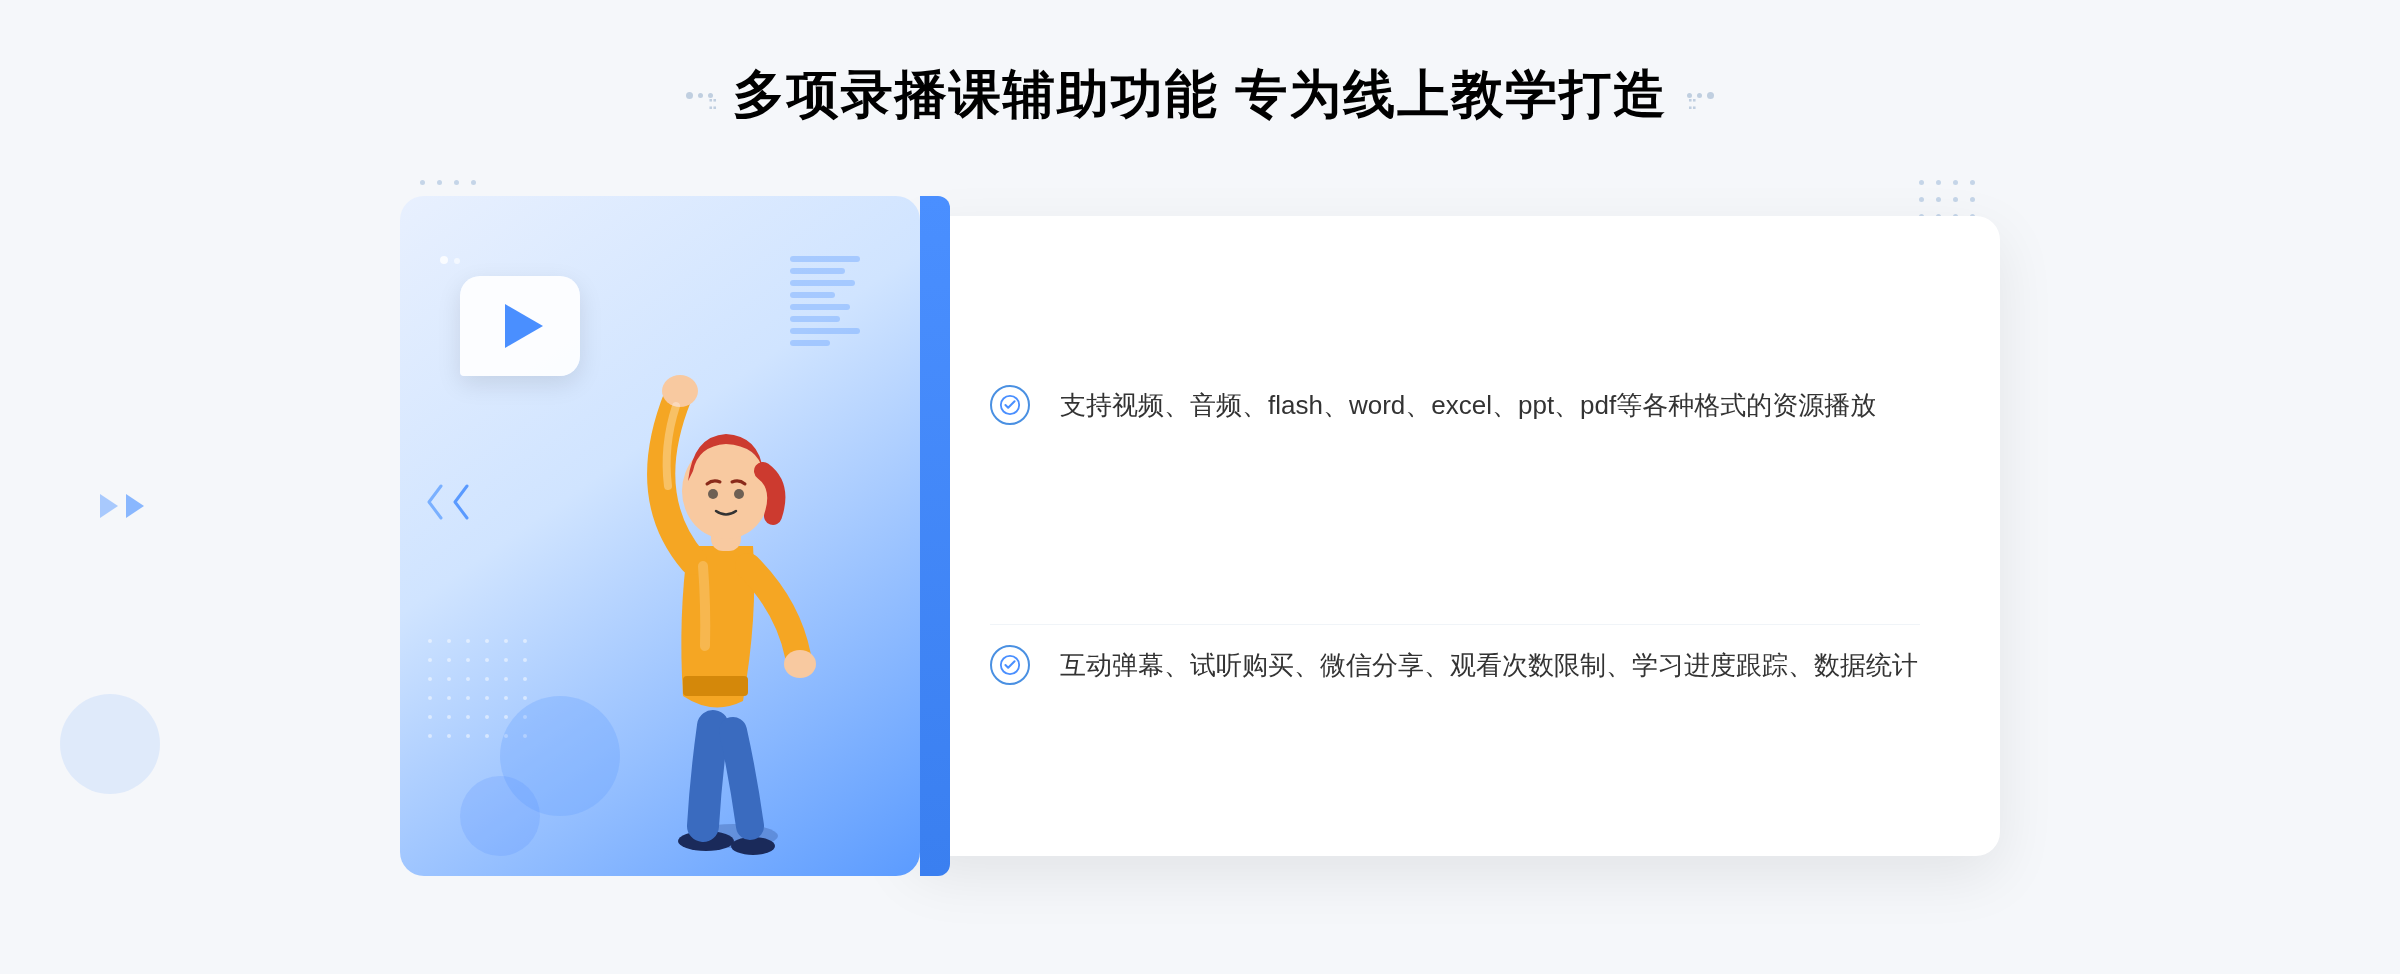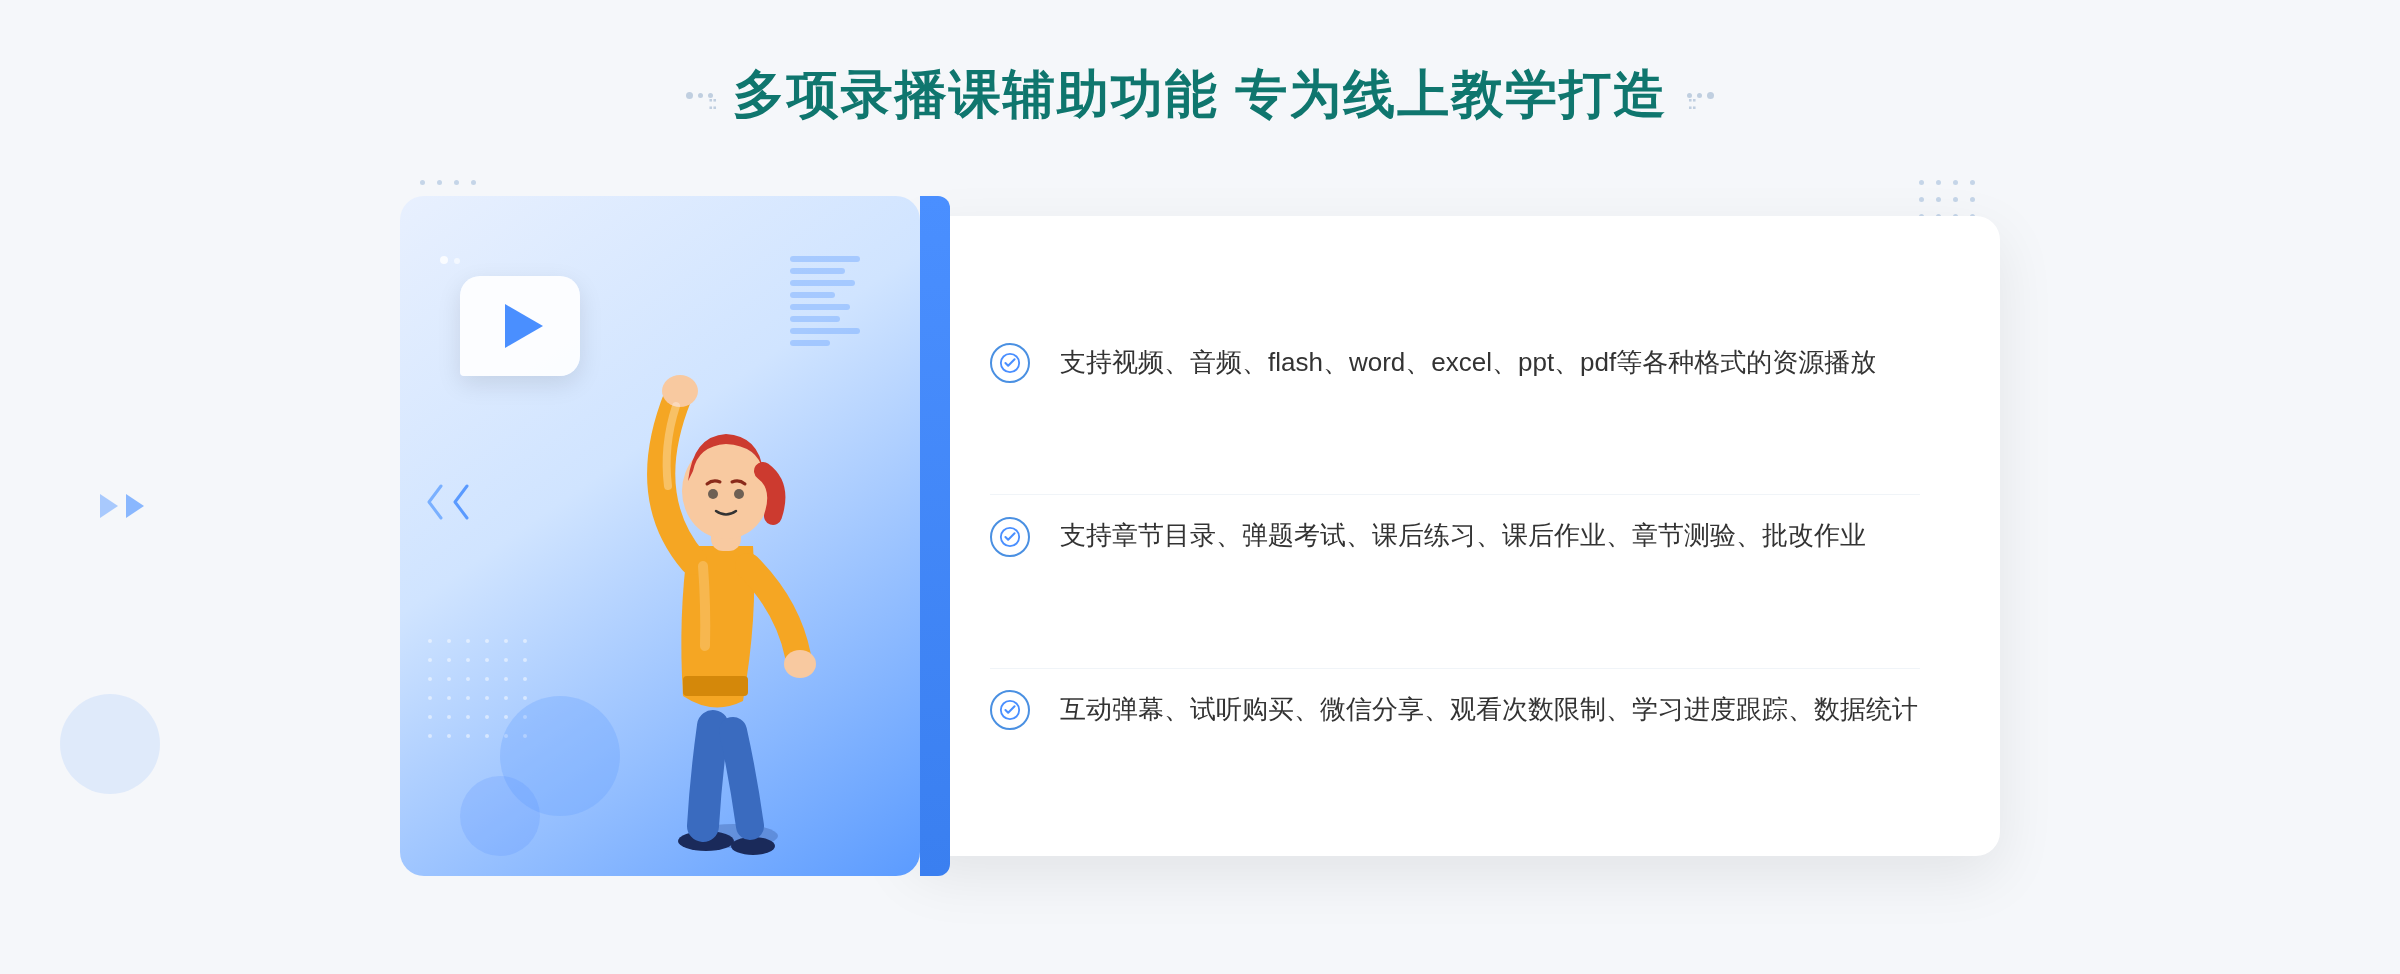--- a/index.html
+++ b/index.html
@@ -59,21 +59,21 @@
     }
 
     .header-decorator .big {
       width: 7px;
       height: 7px;
     }
 
     .main-title {
       font-size: 52px;
       font-weight: 700;
-      color: #0f766e;
+      color: #000000;
       letter-spacing: 2px;
     }
 
     .sub-title {
       font-size: 22px;
       color: #999;
       margin-top: 4px;
       font-weight: 400;
       letter-spacing: 1px;
     }
@@ -193,21 +193,21 @@
       box-shadow: 0 20px 60px rgba(0,0,0,0.08);
       height: 640px;
       display: flex;
       flex-direction: column;
       justify-content: space-around;
       z-index: 1;
     }
 
     .feature-item {
       display: flex;
-      align-items: flex-end;
+      align-items: flex-start;
       gap: 30px;
       padding: 20px 0;
     }
 
     .feature-item + .feature-item {
       border-top: 1px solid #f0f4f8;
     }
 
     .check-circle {
       width: 40px;
@@ -471,29 +471,20 @@
       <div class="feature-item">
         <div class="check-circle">
           <svg viewBox="0 0 24 24" fill="none" xmlns="http://www.w3.org/2000/svg">
             <circle cx="12" cy="12" r="10" stroke="#4a8fff" stroke-width="2"></circle>
             <polyline points="7,12 10,15 17,8" stroke="#4a8fff" stroke-width="2.2" stroke-linecap="round" stroke-linejoin="round"></polyline>
           </svg>
         </div>
         <span class="feature-text">支持视频、音频、flash、word、excel、ppt、pdf等各种格式的资源播放</span>
       </div>
 
-      <div class="feature-item">
-        <div class="check-circle">
-          <svg viewBox="0 0 24 24" fill="none" xmlns="http://www.w3.org/2000/svg">
-            <circle cx="12" cy="12" r="10" stroke="#4a8fff" stroke-width="2"></circle>
-            <polyline points="7,12 10,15 17,8" stroke="#4a8fff" stroke-width="2.2" stroke-linecap="round" stroke-linejoin="round"></polyline>
-          </svg>
-        </div>
-        <span class="feature-text">支持章节目录、弹题考试、课后练习、课后作业、章节测验、批改作业</span>
-      </div>
 
 
       <div class="feature-item">
         <div class="check-circle">
           <svg viewBox="0 0 24 24" fill="none" xmlns="http://www.w3.org/2000/svg">
             <circle cx="12" cy="12" r="10" stroke="#4a8fff" stroke-width="2"></circle>
             <polyline points="7,12 10,15 17,8" stroke="#4a8fff" stroke-width="2.2" stroke-linecap="round" stroke-linejoin="round"></polyline>
           </svg>
         </div>
         <span class="feature-text">互动弹幕、试听购买、微信分享、观看次数限制、学习进度跟踪、数据统计</span>

